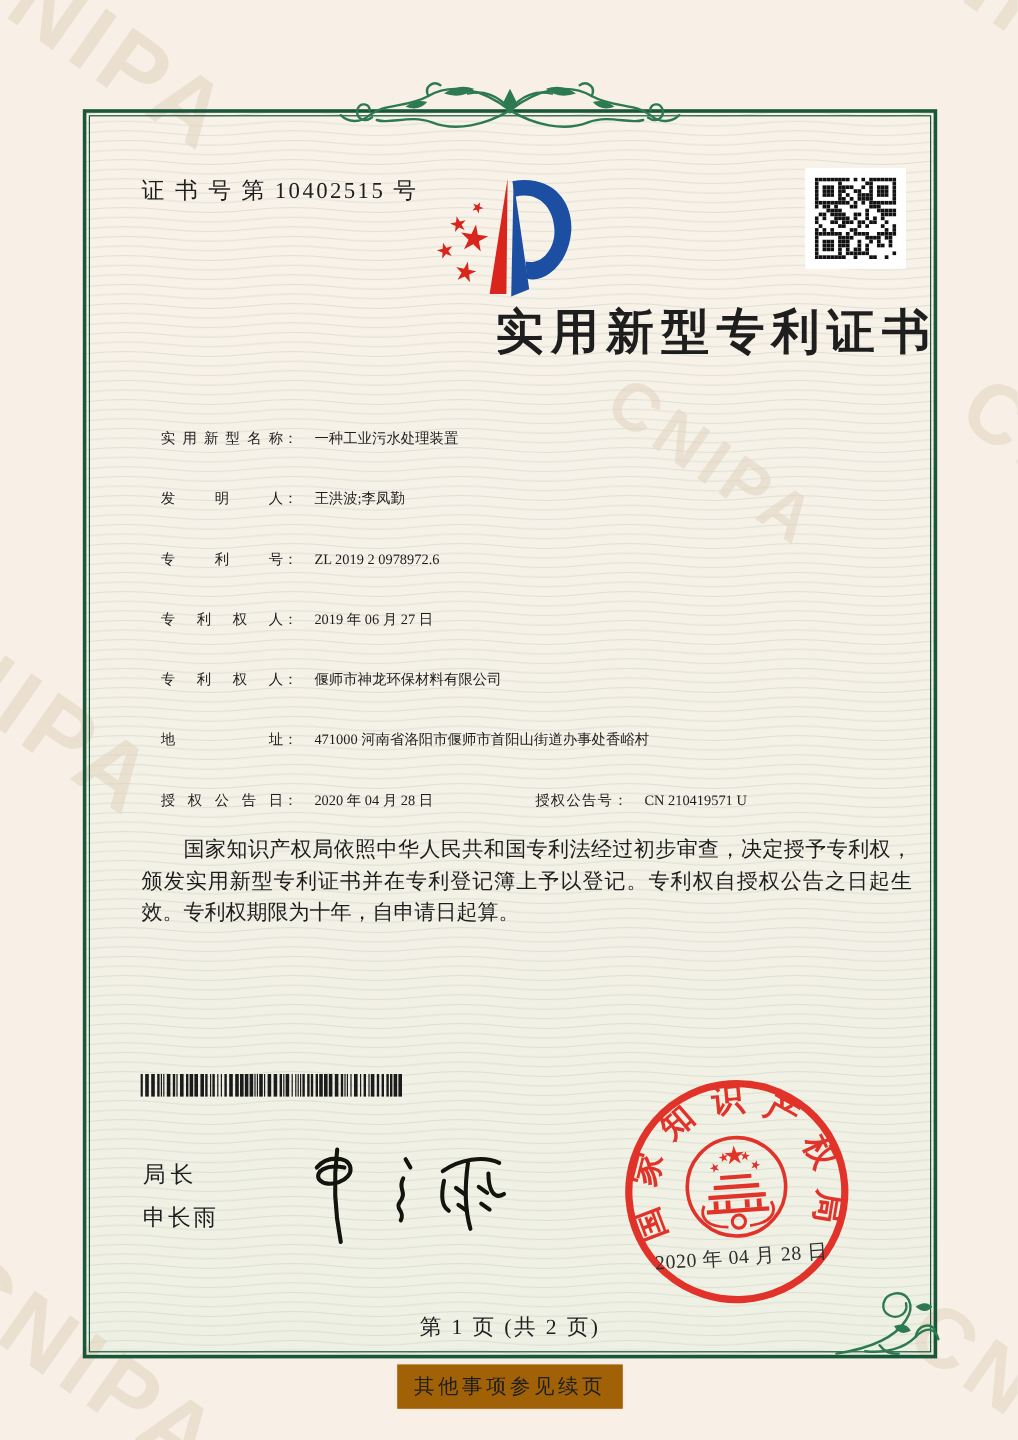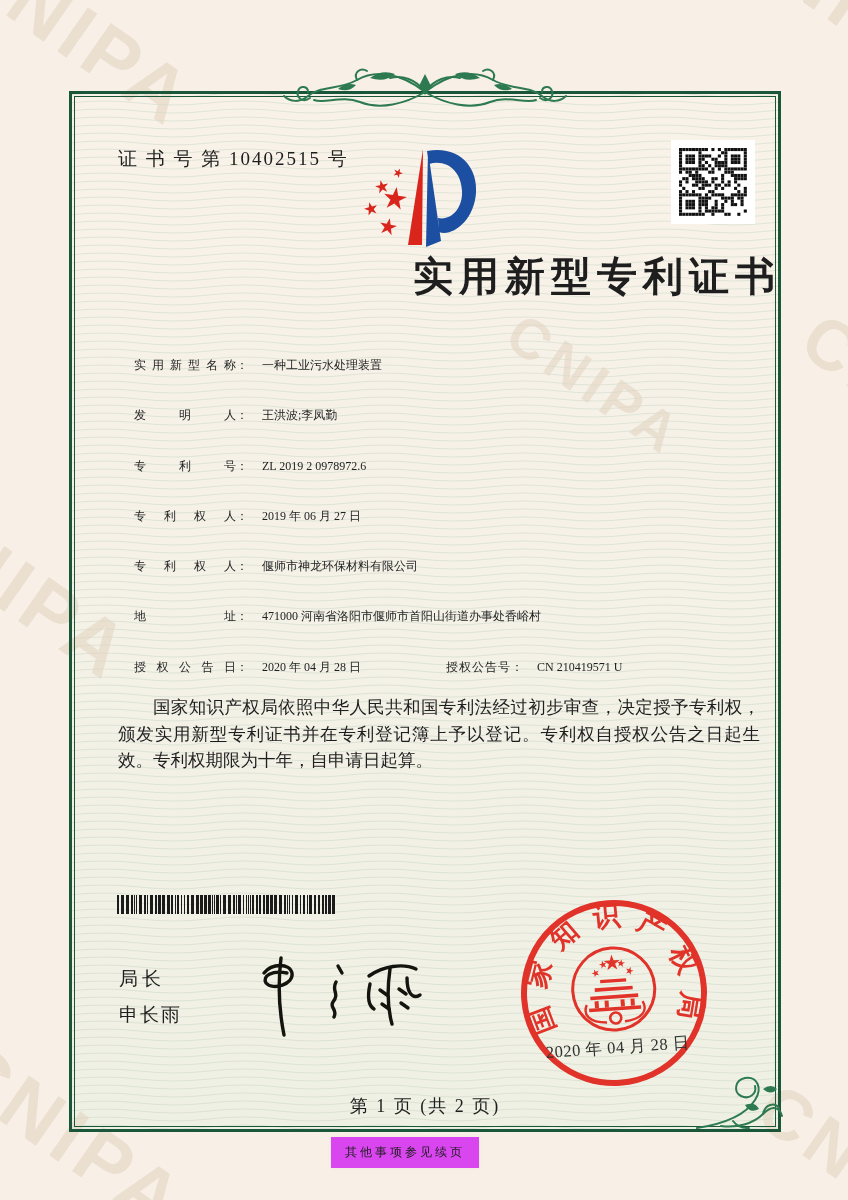--- a/index.html
+++ b/index.html
@@ -42,22 +42,22 @@
 
   .barcode{position:absolute;left:117px;top:895px;}
   .sig-title{position:absolute;left:119px;top:966px;font-size:19px;letter-spacing:4px;text-align:center;}
   .sig-name{position:absolute;left:119px;top:1002px;font-size:19px;letter-spacing:2px;}
   .signature{position:absolute;left:243px;top:942px;}
 
   .seal{position:absolute;left:517px;top:896px;transform:rotate(-4deg);opacity:.93;}
 
   .page-info{position:absolute;left:69px;top:1094px;width:712px;text-align:center;
              font-size:18px;letter-spacing:2px;}
-  .footer-note{position:absolute;left:331px;top:1137px;background:#d946ef;
-               padding:7px 14px;font-size:12px;letter-spacing:3px;box-shadow:0 0 4px rgba(0,0,0,.04);}
+  .footer-note{position:absolute;left:331px;top:1137px;background:#a16207;
+               padding:7px 14px;font-size:17px;letter-spacing:3px;box-shadow:0 0 4px rgba(0,0,0,.04);}
 
   .ornament-top{position:absolute;left:278px;top:65px;z-index:6;}
   .ornament-corner{position:absolute;left:693px;top:1071px;z-index:6;}
 </style>
 </head>
 <body>
 
 <div class="page">
 
   <div class="frame-bg"></div>

